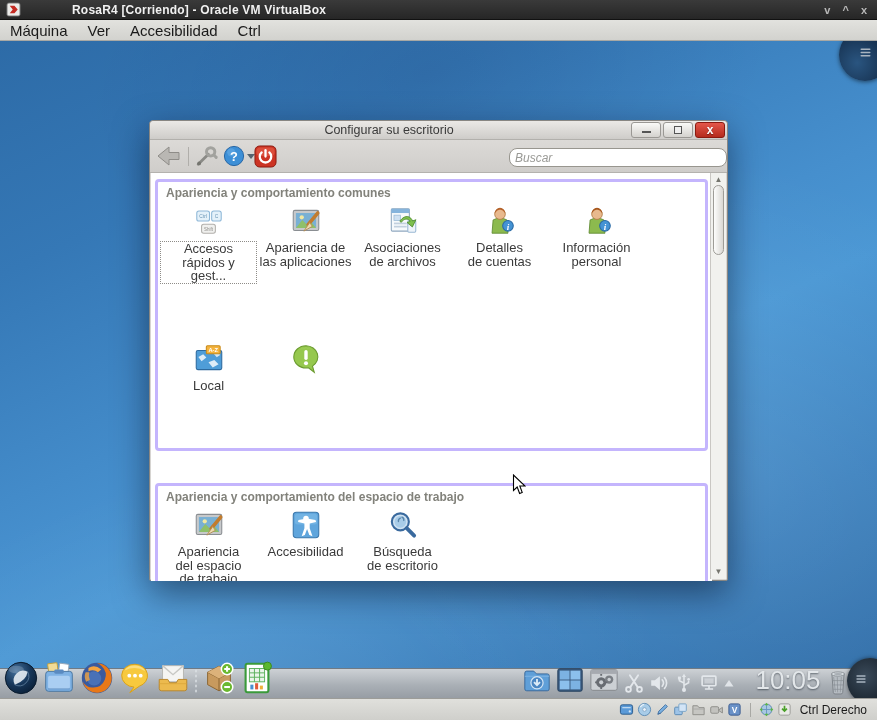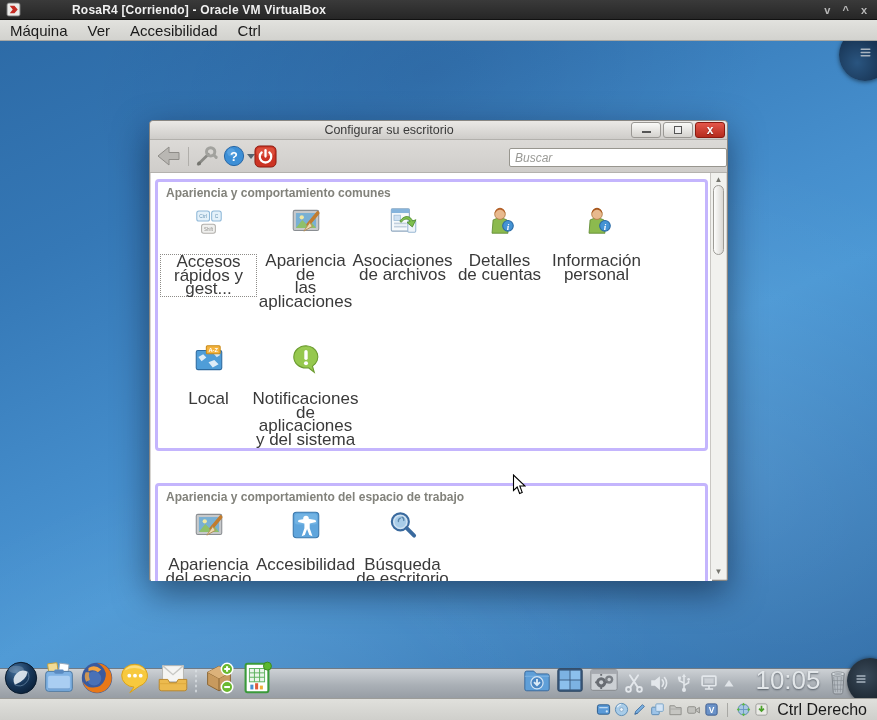--- a/index.html
+++ b/index.html
@@ -64,37 +64,37 @@
     background:linear-gradient(#dcdad7,#cfcdca); border-bottom:1px solid #b4b2ae; }
   .tb-btn { position:absolute; top:5px; }
   .tb-back { left:6px; width:26px; height:22px; }
   .tb-sep { position:absolute; left:38px; top:7px; width:1px; height:19px; background:#b0aeaa; }
   .tb-config { left:44px; width:25px; height:24px; top:4px; }
   .tb-help { left:73px; width:22px; height:22px; }
   .tb-caret { position:absolute; left:97px; top:14px; width:0; height:0;
     border-left:4px solid transparent; border-right:4px solid transparent; border-top:5px solid #55636f; }
   .tb-quit { left:104px; width:23px; height:23px; }
   .sw-search { position:absolute; left:359px; top:8px; width:218px; height:19px;
-    border:1px solid #98968f; border-radius:2px; background:#fff; font-size:12px;
+    border:1px solid #98968f; border-radius:8px; background:#fff; font-size:12px;
     padding:0 5px; color:#333; outline:none; }
   .sw-search::placeholder { font-style:italic; color:#9a9a96; }
 
   .sw-content { position:absolute; left:1px; top:52px; width:561px; height:408px;
     background:#fff; overflow:hidden; }
   .group { position:absolute; left:4px; width:553px; background:#fff;
     border:3px solid #c4b5fd; border-radius:4px; }
   .group0 { top:6px; height:272px; }
   .group1 { top:310px; height:150px; }
   .group-header { position:absolute; top:4px; left:8px; font-size:12px; font-weight:bold; color:#82827b; }
   .cc-row { position:absolute; left:2px; display:flex; }
   .cc-row.row0 { top:22px; }
   .group0 .cc-row.row1 { top:160px; }
   .cc-item { width:97px; display:flex; flex-direction:column; align-items:center; cursor:pointer; }
   .cc-icon { width:34px; height:34px; }
-  .cc-label { margin-top:16px; font-size:17px; line-height:13.5px; color:#3a3a3a;
+  .cc-label { margin-top:3px; font-size:13px; line-height:13.5px; color:#3a3a3a;
     text-align:center; white-space:pre-line; }
   .cc-label.selected { border:1px dotted #8e8c88; padding:0 2px; }
 
   .sw-scrollbar { position:absolute; top:52px; right:1px; width:16px; bottom:1px;
     background:#f1f1ee; border-left:1px solid #c9c7c3; }
   .sb-arrow { position:absolute; left:0; width:15px; height:12px; text-align:center;
     font-size:8px; color:#75756e; line-height:12px; }
   .sb-arrow.up { top:1px; } .sb-arrow.down { bottom:1px; }
   .sb-thumb { position:absolute; left:2px; top:12px; width:11px; height:70px;
     background:linear-gradient(90deg,#fdfdfc,#d9d7d3); border:1px solid #9e9c97; border-radius:6px; }
@@ -123,21 +123,21 @@
     border-radius:50%; background:radial-gradient(circle at 40% 40%, #3a4a5a, #18222c 75%);
     box-shadow:0 0 4px rgba(0,0,0,.5); }
   .panel-corner .glyph { position:absolute; left:7px; top:14px; width:14px; height:14px; }
 
   
   .vb-statusbar { position:absolute; left:0; top:698px; width:877px; height:22px;
     background:linear-gradient(#e0e0dc,#cfcfcb); border-top:1px solid #9c9c98;
     display:flex; align-items:center; justify-content:flex-end; padding-right:10px; gap:3px; }
   .st-icon { width:15px; height:15px; }
   .sb-sep2 { width:1px; height:14px; background:#a8a8a4; margin:0 5px; }
-  .hostkey { font-size:16px; color:#1a1a1a; margin-left:5px; }
+  .hostkey { font-size:12px; color:#1a1a1a; margin-left:5px; }
 </style>
 </head>
 <body>
 
 <div id="screen">
 
   <div class="vb-titlebar">
     <span class="vb-title-icon">
         <svg viewBox="0 0 16 16">
           <rect x="1" y="1" width="14" height="14" rx="2" fill="#ececea" stroke="#666"></rect>
@@ -302,23 +302,20 @@
               </div>
               <div class="cc-item">
                 <span class="cc-icon">
                   <svg viewBox="0 0 32 32">
                     <path d="M16 3.5 a11.5 10.5 0 1 0 0 21 q1.2 0 2.3-.2 l5.5 4.2 -1.7-5.8 a11.5 10.5 0 0 0 -6.1-19.2Z" fill="#96c84e" stroke="#6a9a2e"></path>
                     <path d="M9 8 a9.5 8 0 0 1 14 0 q-7-4.5-14 0Z" fill="#c0e08a" opacity=".8"></path>
                     <rect x="14.4" y="7.5" width="3.2" height="9.5" rx="1.6" fill="#fff"></rect>
                     <circle cx="16" cy="20" r="1.9" fill="#fff"></circle>
                   </svg>
                 </span>
-                <span class="cc-label">Notificaciones
-de aplicaciones
-y del sistema</span>
               </div>
             </div>
           </div>
           <div class="group group1">
             <div class="group-header">Apariencia y comportamiento del espacio de trabajo</div>
             <div class="cc-row row0">
               <div class="cc-item">
                 <span class="cc-icon">
                   <svg viewBox="0 0 32 32">
                     <rect x="4" y="6" width="24" height="19" rx="1.5" fill="#c7c9cb" stroke="#8a8e92"></rect>

